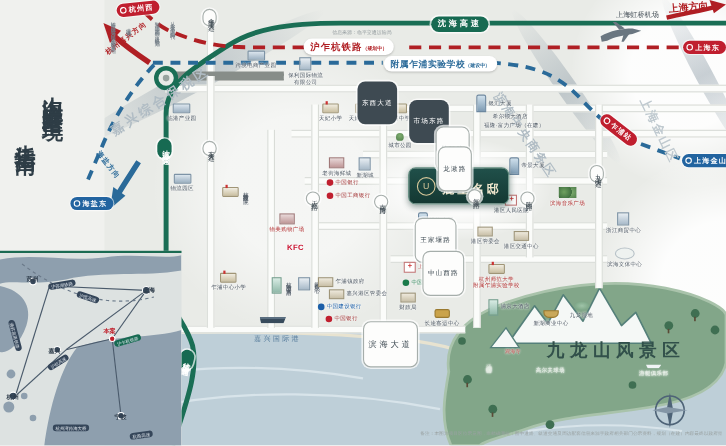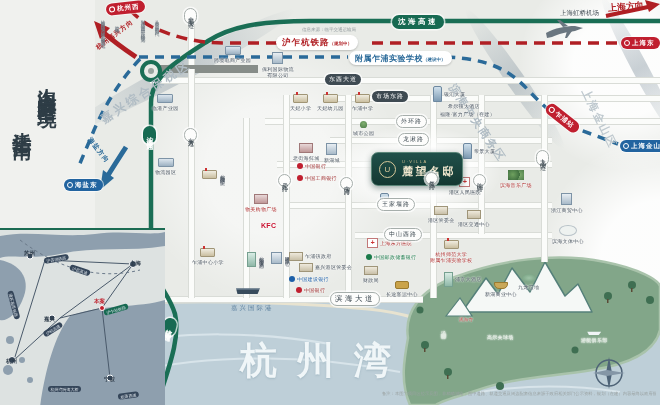--- a/index.html
+++ b/index.html
@@ -19,21 +19,21 @@
              letter-spacing:1.2px;z-index:9;line-height:1;}
   #intro1{left:154px;top:16px;} #intro2{left:140px;top:16px;}
   #intro3{left:114px;top:22px;} #intro4{left:100px;top:16px;}
   
   .rl-h{position:absolute;height:4.5px;background:#fbfcfa;border-top:1px solid #d9dcd7;
         border-bottom:1px solid #d9dcd7;z-index:4;}
   .rl-v{position:absolute;width:4.5px;background:#fbfcfa;border-left:1px solid #d9dcd7;
         border-right:1px solid #d9dcd7;z-index:4;}
   .rl-g{background:#878d89;border-color:#878d89;height:3.5px;}
   
-  .cap{position:absolute;font-size:6px;padding:1px 4px;border-radius:7px;white-space:nowrap;
+  .cap{position:absolute;font-size:6px;padding:15px 4px;border-radius:7px;white-space:nowrap;
        letter-spacing:1px;z-index:8;box-shadow:0 0 0 1.5px rgba(255,255,255,.7);}
   .cap.dark{background:#3e4a52;color:#fff;}
   .cap.light{background:#fdfdfc;color:#3e4a52;border:1px solid #a6aeab;}
   .cap.big{font-size:7.5px;letter-spacing:2.5px;}
   .cap.vert{background:#fdfdfc;color:#3e4a52;border:1px solid #a6aeab;writing-mode:vertical-rl;
             padding:3px 1px;letter-spacing:1.5px;}
   .cap.green{background:#176a52;color:#fff;font-weight:bold;font-size:7.5px;
              letter-spacing:2.5px;padding:2px 6px;}
   .cap.greenv{background:#176a52;color:#fff;font-weight:bold;writing-mode:vertical-rl;
               font-size:7px;letter-spacing:2px;padding:5px 1.5px;}
@@ -214,21 +214,21 @@
 
   <div id="project-glow"></div>
   <div id="project">
     <div id="project-logo">U</div>
     <div>
       <div id="project-sub">U·VILLA</div>
       <div id="project-name">麓望名邸</div>
     </div>
   </div>
 
-  <div id="bay-label">杭州湾</div>
+  <div id="scenic-label">九龙山风景区</div>
   <div id="port-label">嘉兴国际港</div>
   <div id="disclaimer">备注：本图为项目区位示意图，非精确测绘；图中道路、轨道交通及周边配套信息来源于政府相关部门公示资料，规划（在建）内容最终以政府批复文件及实际建成情况为准；本图仅供参考，不构成要约或承诺。</div>
 
   <div id="dyn">
       <div class="rl-h" style="left: 150px; top: 77px; width: 510px;"></div>
       <div class="rl-h" style="left: 330px; top: 95px; width: 330px;"></div>
       <div class="rl-h" style="left: 265px; top: 118px; width: 395px;"></div>
       <div class="rl-h" style="left: 330px; top: 137px; width: 222px;"></div>
       <div class="rl-h" style="left: 277px; top: 161px; width: 275px;"></div>
       <div class="rl-h" style="left: 287px; top: 202px; width: 265px;"></div>

